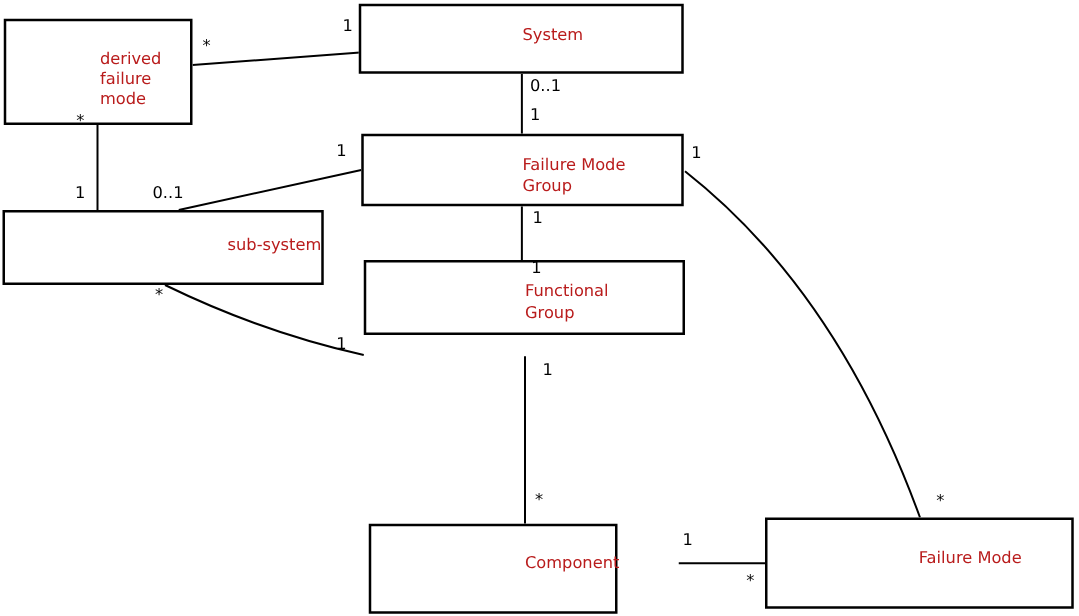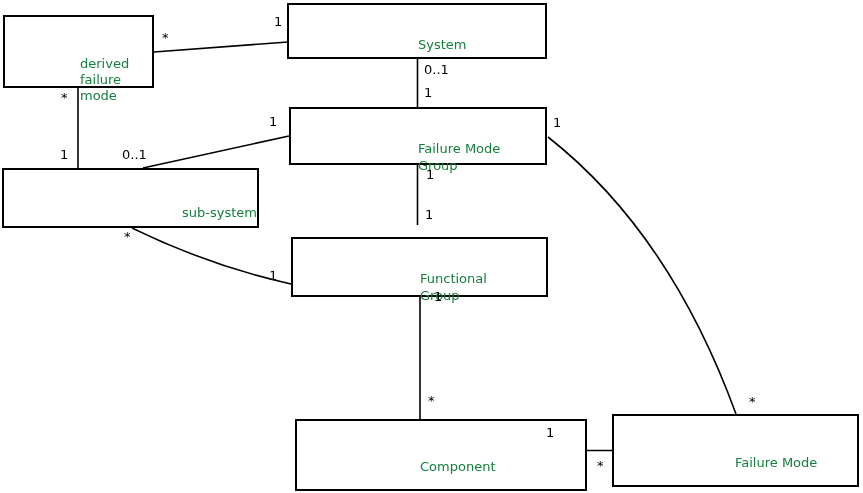--- a/index.html
+++ b/index.html
@@ -32,22 +32,21 @@
     position: absolute;
     box-sizing: border-box;
     border: 2px solid #000000;
     background: #ffffff;
   }
   .entity .lbl {
     position: absolute;
     font-size: 13px;
     line-height: 16px;
     white-space: pre-line;
-    color: #15803d;
-    margin-top: 16px;
+    color: #b91c1c;
   }
   .entity .lbl.lh17 { line-height: 17px; }
   .card {
     position: absolute;
     font-size: 13px;
     line-height: 15px;
     color: #000000;
     white-space: nowrap;
   }
 </style>
@@ -61,45 +60,45 @@
     <path d="M78,88 L78,168"></path>
     <path d="M417.5,59 L417.5,107"></path>
     <path d="M289,136 L143,168"></path>
     <path d="M417.5,165 L417.5,225"></path>
     <path d="M132,228 Q210,266 291,284"></path>
     <path d="M420,285 L420,419"></path>
     <path d="M543,450.5 L613,450.5"></path>
     <path d="M548,137 Q670,233 736,414"></path>
   </svg>
 
-  <div class="entity" style="left:3px; top:15px; width:151px; height:73px;">
+  <div class="entity" style="left:3px; top:15px; width:151px; height:85px;">
     <span class="lbl" style="left:75px; top:23px;">derived
 failure
 mode</span>
   </div>
 
   <div class="entity" style="left:287px; top:3px; width:260px; height:56px;">
     <span class="lbl" style="left:129px; top:16px;">System</span>
   </div>
 
   <div class="entity" style="left:289px; top:107px; width:258px; height:58px;">
     <span class="lbl lh17" style="left:127px; top:15px;">Failure Mode
 Group</span>
   </div>
 
   <div class="entity" style="left:2px; top:168px; width:257px; height:60px;">
     <span class="lbl" style="left:0; width:100%; text-align:right; top:19px;">sub-system</span>
   </div>
 
-  <div class="entity" style="left:291px; top:237px; width:257px; height:60px;">
+  <div class="entity" style="left:291px; top:208px; width:257px; height:60px;">
     <span class="lbl lh17" style="left:127px; top:15px;">Functional
 Group</span>
   </div>
 
-  <div class="entity" style="left:295px; top:419px; width:292px; height:72px;">
+  <div class="entity" style="left:295px; top:419px; width:199px; height:72px;">
     <span class="lbl" style="left:123px; top:22px;">Component</span>
   </div>
 
   <div class="entity" style="left:612px; top:414px; width:247px; height:73px;">
     <span class="lbl" style="left:121px; top:23px;">Failure Mode</span>
   </div>
 
   <span class="card" style="left:162px; top:30px;">*</span>
   <span class="card" style="left:274px; top:14px;">1</span>
 

